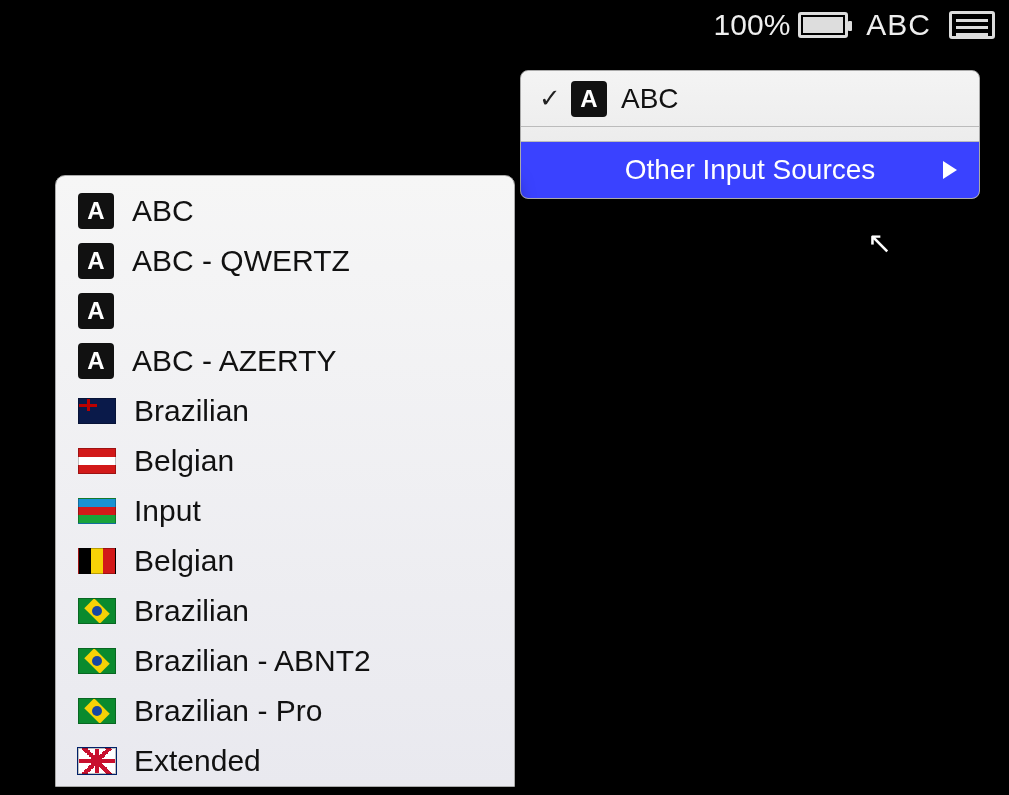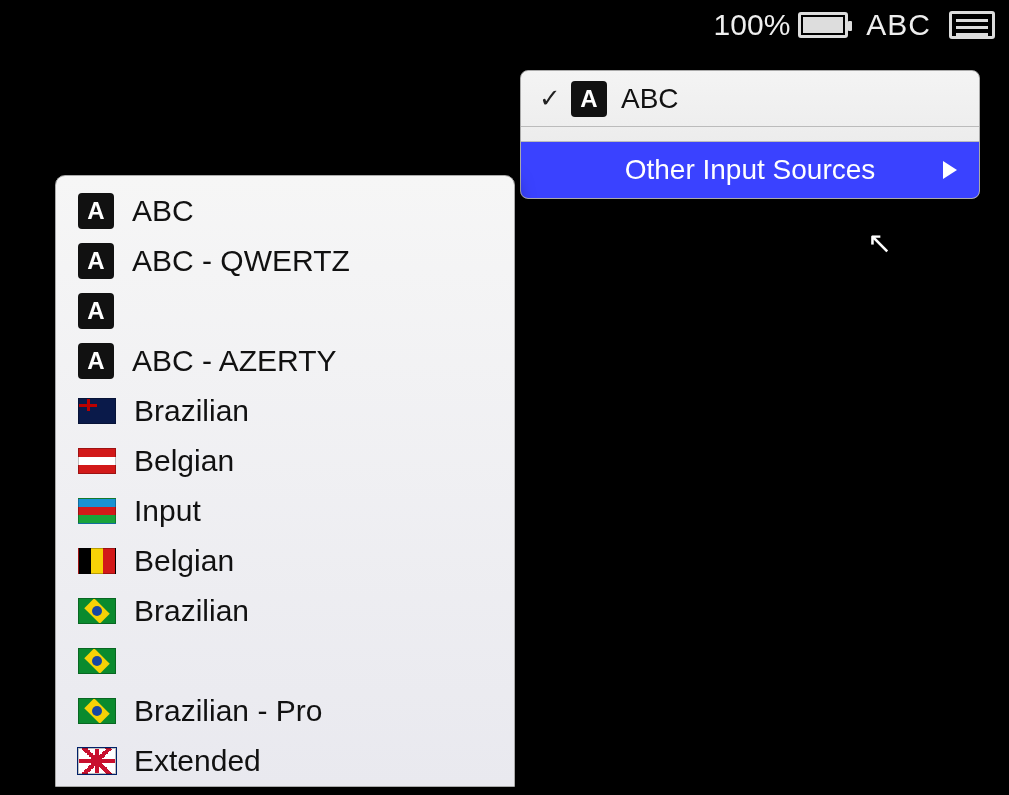--- a/index.html
+++ b/index.html
@@ -266,20 +266,21 @@
     <div class="item">
       <span class="flag flag-belgium"></span>
       <span>Belgian</span>
     </div>
     <div class="item">
       <span class="flag flag-brazil"></span>
       <span>Brazilian</span>
     </div>
     <div class="item">
       <span class="flag flag-brazil"></span>
+      <span>Brazilian - ABNT2</span>
     </div>
     <div class="item">
       <span class="flag flag-brazil"></span>
       <span>Brazilian - Pro</span>
     </div>
     <div class="item">
       <span class="flag flag-uk"></span>
       <span>Extended</span>
     </div>
   </div>

